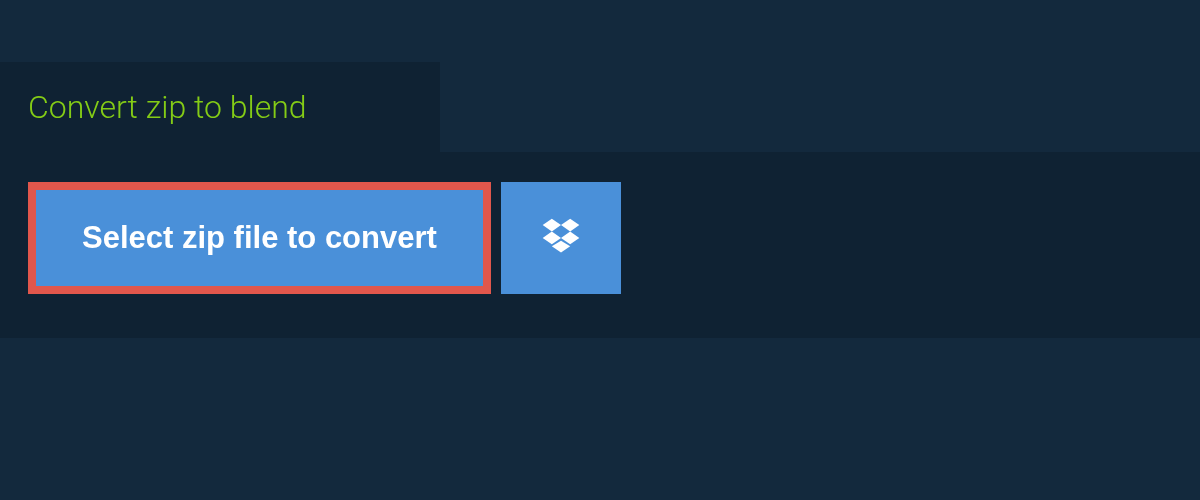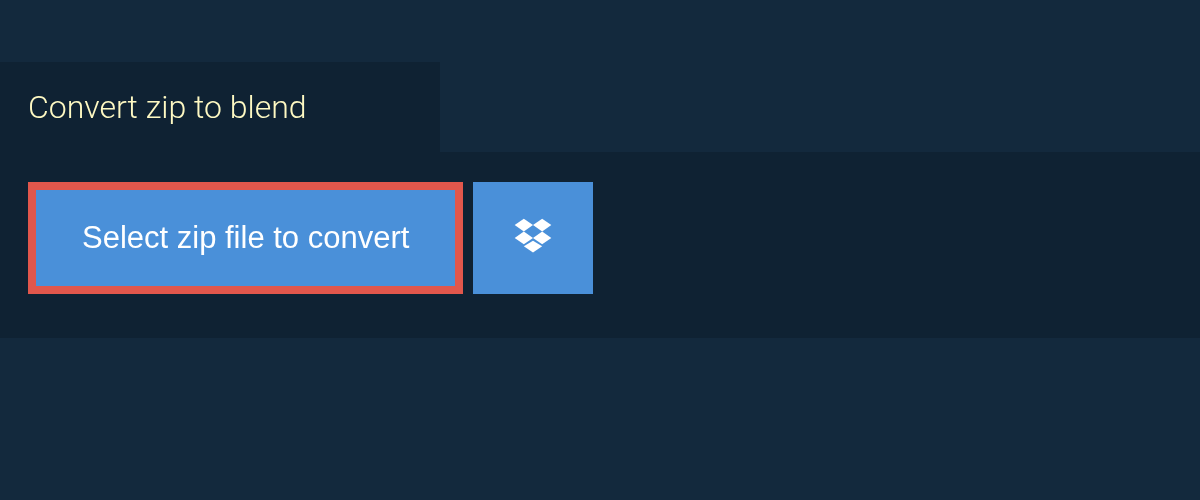--- a/index.html
+++ b/index.html
@@ -15,21 +15,21 @@
       overflow: hidden;
     }
     .tab-header {
       background: #0f2233;
       width: 440px;
       padding: 26px 28px;
       position: relative;
       top: 62px;
     }
     .tab-title {
-      color: #fef9c3;
+      color: #84cc16;
       font-size: 32px;
       font-weight: 300;
     }
     .main-panel {
       background: #0f2233;
       width: 100%;
       padding: 30px 28px 44px 28px;
       position: relative;
       top: 62px;
     }
@@ -39,21 +39,21 @@
       align-items: stretch;
     }
     .select-file-wrap {
       border: 8px solid #e1574c;
       display: inline-block;
     }
     .select-file-button {
       background: #4a90d9;
       color: #ffffff;
       font-size: 31px;
-      font-weight: 400;
+      font-weight: 700;
       padding: 30px 46px;
       border: none;
       cursor: pointer;
       display: block;
     }
     .dropbox-button {
       background: #4a90d9;
       width: 120px;
       border: none;
       cursor: pointer;

